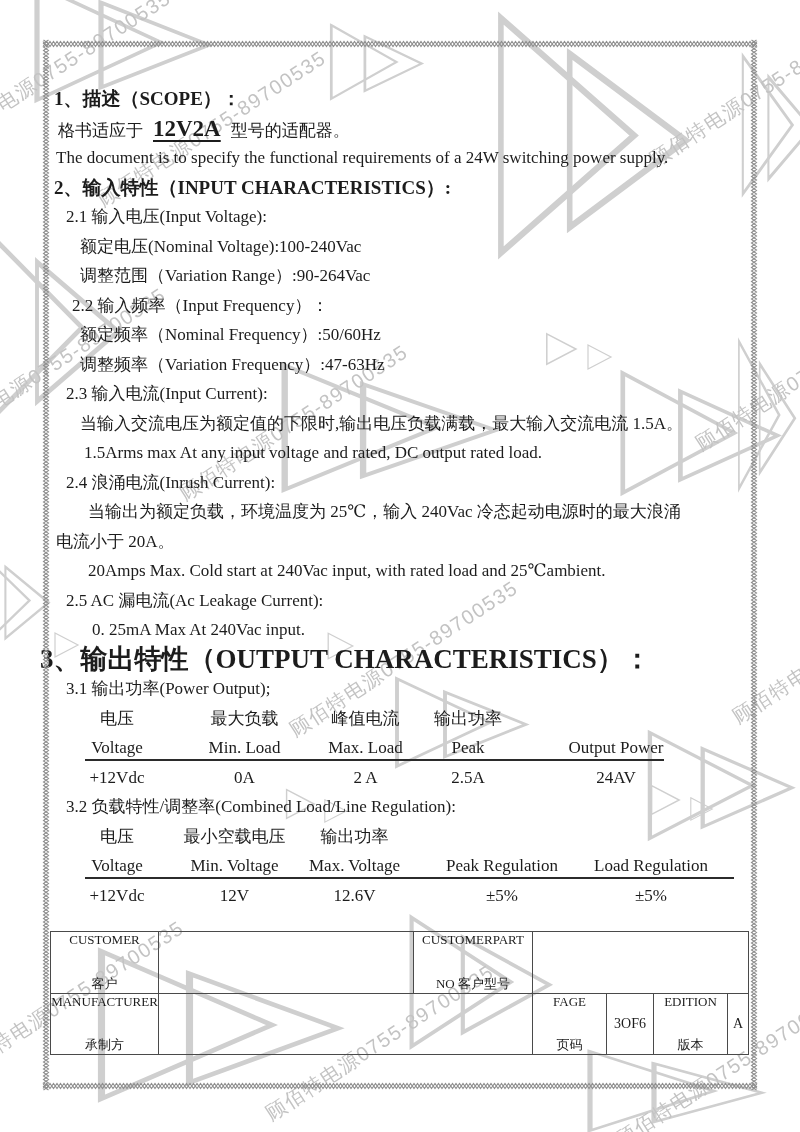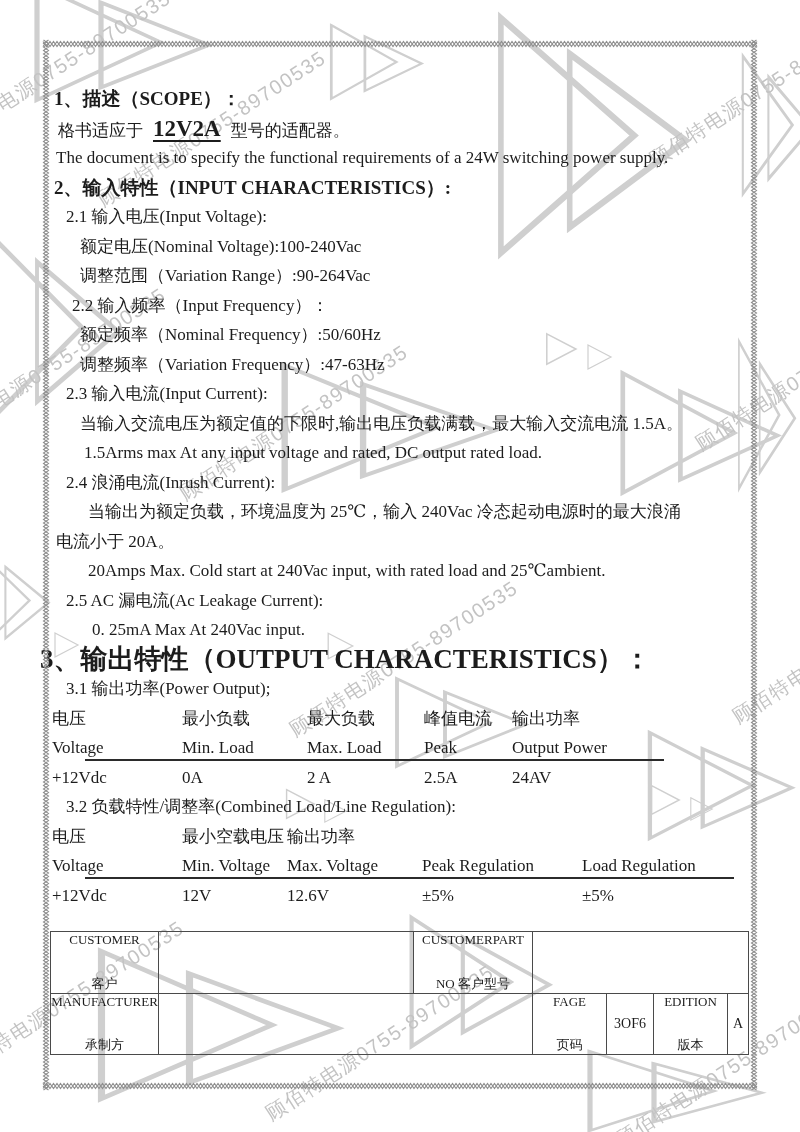--- a/index.html
+++ b/index.html
@@ -18,21 +18,21 @@
   svg.chev,svg.tri{position:absolute;z-index:0;}
   
   .content{position:absolute;left:52px;top:84px;width:692px;z-index:1;}
   .ln{height:29.5px;line-height:29.5px;font-size:17px;white-space:nowrap;}
   .h1{font-size:19px;font-weight:bold;padding-left:2px;}
   .h2{font-size:27px;font-weight:bold;margin-left:-12px;}
   .model{font-size:23px;font-weight:bold;text-decoration:underline;text-underline-offset:4px;padding:0 8px;margin:0 2px;}
   .cols{display:grid;width:668px;}
   .ca{grid-template-columns:130px 125px 117px 88px 208px;}
   .cb{grid-template-columns:130px 105px 135px 160px 138px;}
-  .cols span{}
+  .cols span{text-align:center;}
   .ul-a,.ul-b{position:relative;}
   .ul-a::after{content:"";position:absolute;left:33px;right:56px;bottom:2px;border-bottom:2px solid #2b2b2b;}
   .ul-b::after{content:"";position:absolute;left:33px;right:-14px;bottom:2px;border-bottom:2px solid #2b2b2b;}
   
   .ftable{position:absolute;left:50px;top:931px;width:697px;z-index:2;border:1px solid #4a4a4a;}
   .frow{display:grid;}
   .r1{grid-template-columns:108px 255px 119px auto;height:61px;border-bottom:1px solid #4a4a4a;}
   .r2{grid-template-columns:108px 374px 74px 47px 74px auto;height:60px;}
   .fcell{
     border-right:1px solid #4a4a4a;display:flex;flex-direction:column;
@@ -172,21 +172,20 @@
     <div class="ln" style="padding-left:14px">2.4 浪涌电流(Inrush Current):</div>
     <div class="ln" style="padding-left:36px">当输出为额定负载，环境温度为 25℃，输入 240Vac 冷态起动电源时的最大浪涌</div>
     <div class="ln" style="padding-left:4px">电流小于 20A。</div>
     <div class="ln" style="padding-left:36px">20Amps Max. Cold start at 240Vac input, with rated load and 25℃ambient.</div>
     <div class="ln" style="padding-left:14px">2.5 AC 漏电流(Ac Leakage Current):</div>
     <div class="ln" style="padding-left:40px">0. 25mA Max At 240Vac input.</div>
     <div class="ln h2">3、输出特性（OUTPUT CHARACTERISTICS）：</div>
     <div class="ln" style="padding-left:14px">3.1 输出功率(Power Output);</div>
     <div class="ln cols ca">
       <span>电压</span>
-      <span>最小负载</span>
       <span>最大负载</span>
       <span>峰值电流</span>
       <span>输出功率</span>
     </div>
     <div class="ln cols ca ul-a">
       <span>Voltage</span>
       <span>Min. Load</span>
       <span>Max. Load</span>
       <span>Peak</span>
       <span>Output Power</span>

